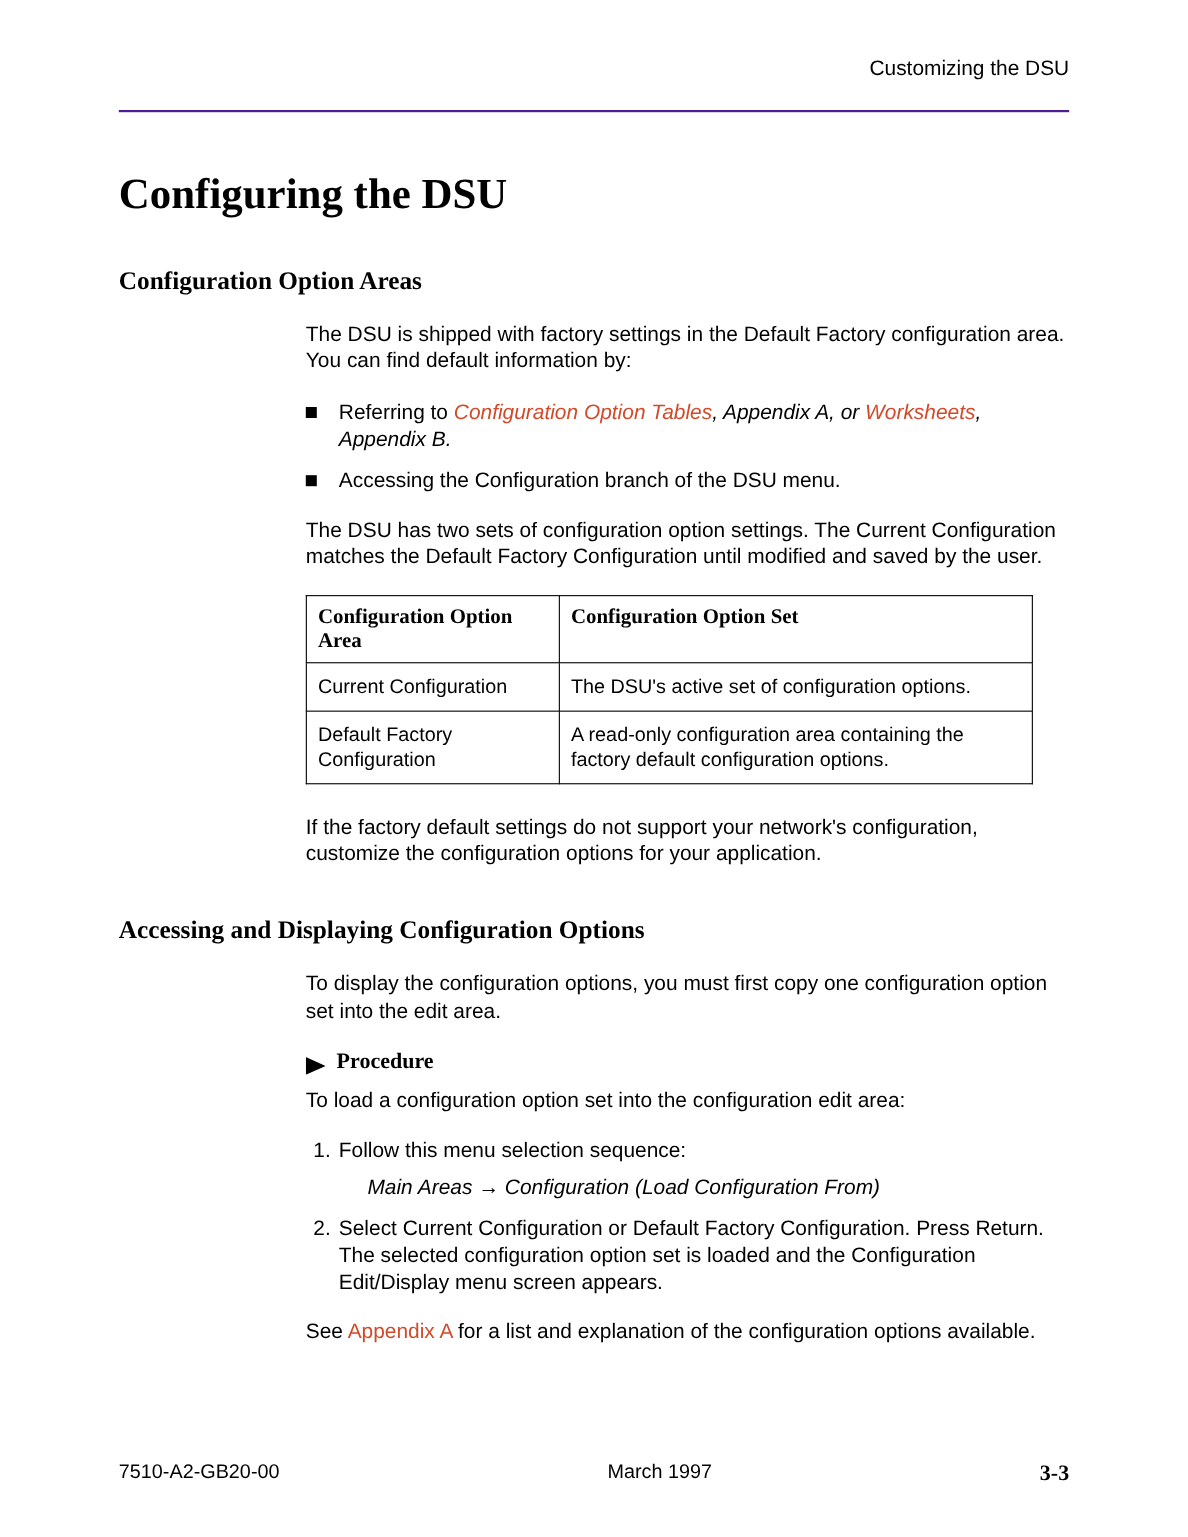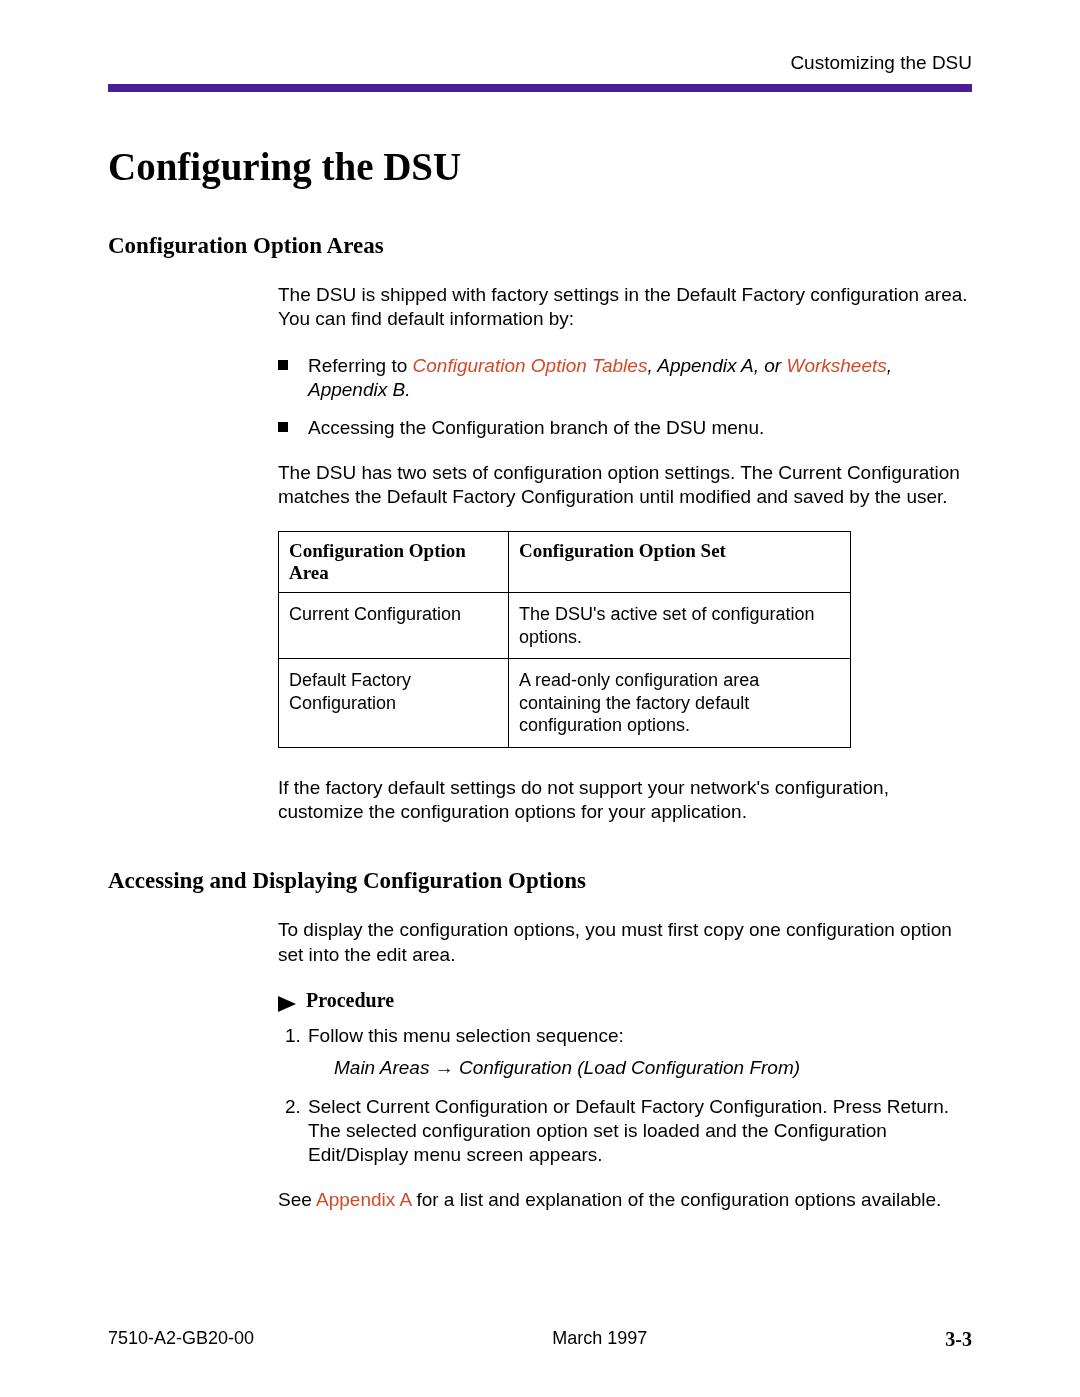--- a/index.html
+++ b/index.html
@@ -10,22 +10,22 @@
     font-family: Arial, Helvetica, sans-serif;
     color: #000;
     position: relative;
   }
   .page {
     padding: 52px 108px 0 108px;
   }
   .running-head {
     text-align: right;
     font-size: 19px;
-    padding-bottom: 10px;
-    border-bottom: 8px solid #4c1d95;
+    padding-bottom: 26px;
+    border-bottom: 2px solid #4c1d95;
     margin-bottom: 52px;
   }
   .h1 {
     font-family: "Times New Roman", Times, serif;
     font-weight: bold;
     font-size: 39px;
     margin-bottom: 28px;
   }
   .body-indent {
     margin-left: 170px;
@@ -67,21 +67,21 @@
     color: #d24a2a;
     font-style: italic;
   }
   .link-roman { color: #d24a2a; }
   .italic-black { font-style: italic; }
   table.opt {
     border-collapse: collapse;
     margin-left: 170px;
     margin-top: 6px;
     margin-bottom: 28px;
-    width: 573px;
+    width: 661px;
   }
   table.opt th, table.opt td {
     border: 1.5px solid #000;
     text-align: left;
     vertical-align: top;
   }
   table.opt th {
     font-family: "Times New Roman", Times, serif;
     font-weight: bold;
     font-size: 19px;
@@ -191,20 +191,21 @@
 
   <div class="proc-head">
     <span>
       <svg width="18" height="16" viewBox="0 0 18 16">
           <polygon points="0,0 18,8 0,16" fill="#000"></polygon>
         </svg>
     </span>
     <span class="label">Procedure</span>
   </div>
 
+  <p class="para body-indent">To load a configuration option set into the configuration edit area:</p>
 
   <ol class="steps">
     <li>
       <span>Follow this menu selection sequence:</span>
       <span class="menu-path">Main Areas → Configuration (Load Configuration From)</span>
     </li>
     <li>Select Current Configuration or Default Factory Configuration. Press Return. The selected configuration option set is loaded and the Configuration Edit/Display menu screen appears.</li>
   </ol>
 
   <p class="para body-indent">

